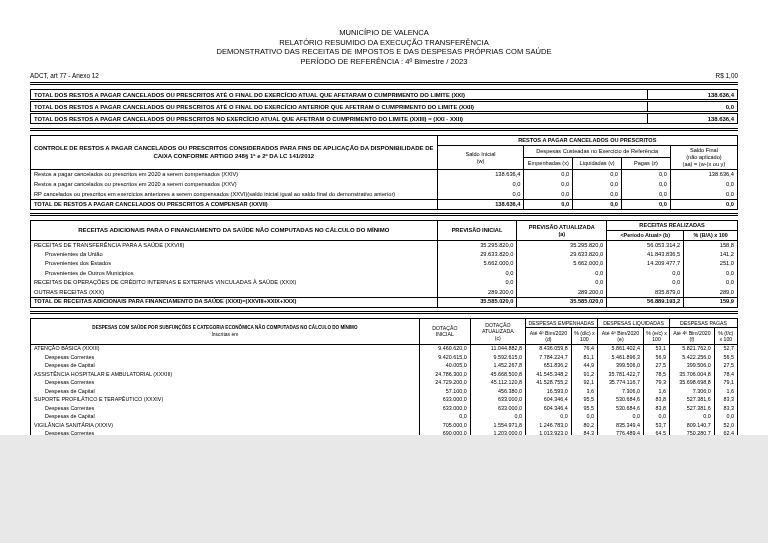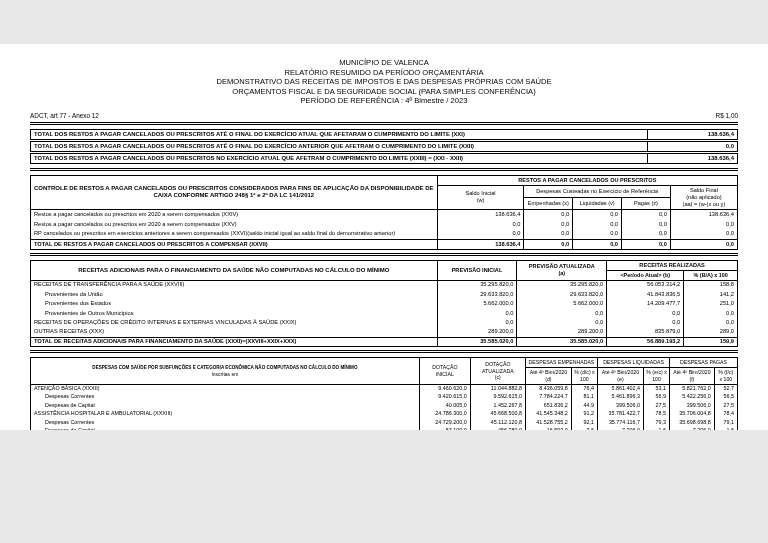--- a/index.html
+++ b/index.html
@@ -1,18 +1,18 @@
 <!DOCTYPE html>
 <html><head>
 <meta charset="utf-8">
 <style>
   * { margin:0; padding:0; box-sizing:border-box; }
   html,body { background:#e8e8e8; }
   body { font-family:"Liberation Sans", sans-serif; color:#000; }
-  .page { width:768px; height:386px; background:#fff; padding:10px 30px 0 30px; position:relative; overflow:hidden;margin-top:44px; }
+  .page { width:768px; height:435px; background:#fff; padding:24px 30px 0 30px; position:relative; overflow:hidden; }
   .title-block { text-align:center; line-height:9.6px; margin-top:4px; }
   .t-line { font-size:7.6px; }
   .t-bold { font-size:7.6px; font-weight:normal; }
   .subhead { display:flex; justify-content:space-between; align-items:flex-end; font-size:6.4px; margin-top:6px; padding-bottom:2px; }
   .dbl { border-top:1px solid #000; border-bottom:1px solid #000; height:3px; margin:1px 0 2px 0; }
   .gap2 { height:2px; }
 
   
   .limit-row { display:flex; border:1px solid #000; margin-bottom:1px; height:11px; align-items:center; }
   .limit-label { flex:1; font-size:5.9px; font-weight:bold; padding:0 3px; white-space:nowrap; overflow:hidden; }
@@ -39,23 +39,22 @@
   .footer-box { border-bottom:1px solid #000; padding:2px 4px 3px 4px; font-size:6px; line-height:8.5px; }
   .status-bar { display:flex; justify-content:space-between; font-size:6.4px; margin-top:7px; }
 </style>
 </head>
 <body>
 
 <div class="page">
 
   <div class="title-block">
     <div class="t-line">MUNICÍPIO DE VALENCA</div>
-    <div class="t-line">RELATÓRIO RESUMIDO DA PERÍODO ORÇAMENTÁRIA</div>
+    <div class="t-line">RELATÓRIO RESUMIDO DA EXECUÇÃO TRANSFERÊNCIA</div>
     <div class="t-bold">DEMONSTRATIVO DAS RECEITAS DE IMPOSTOS E DAS DESPESAS PRÓPRIAS COM SAÚDE</div>
-    <div class="t-line">ORÇAMENTOS FISCAL E DA SEGURIDADE SOCIAL (PARA SIMPLES CONFERÊNCIA)</div>
     <div class="t-line">PERÍODO DE REFERÊNCIA : 4º Bimestre / 2023</div>
   </div>
 
   <div class="subhead">
     <span>ADCT, art 77 - Anexo 12</span>
     <span>R$ 1,00</span>
   </div>
   <div class="dbl"></div>
   <div class="gap2"></div>
 

